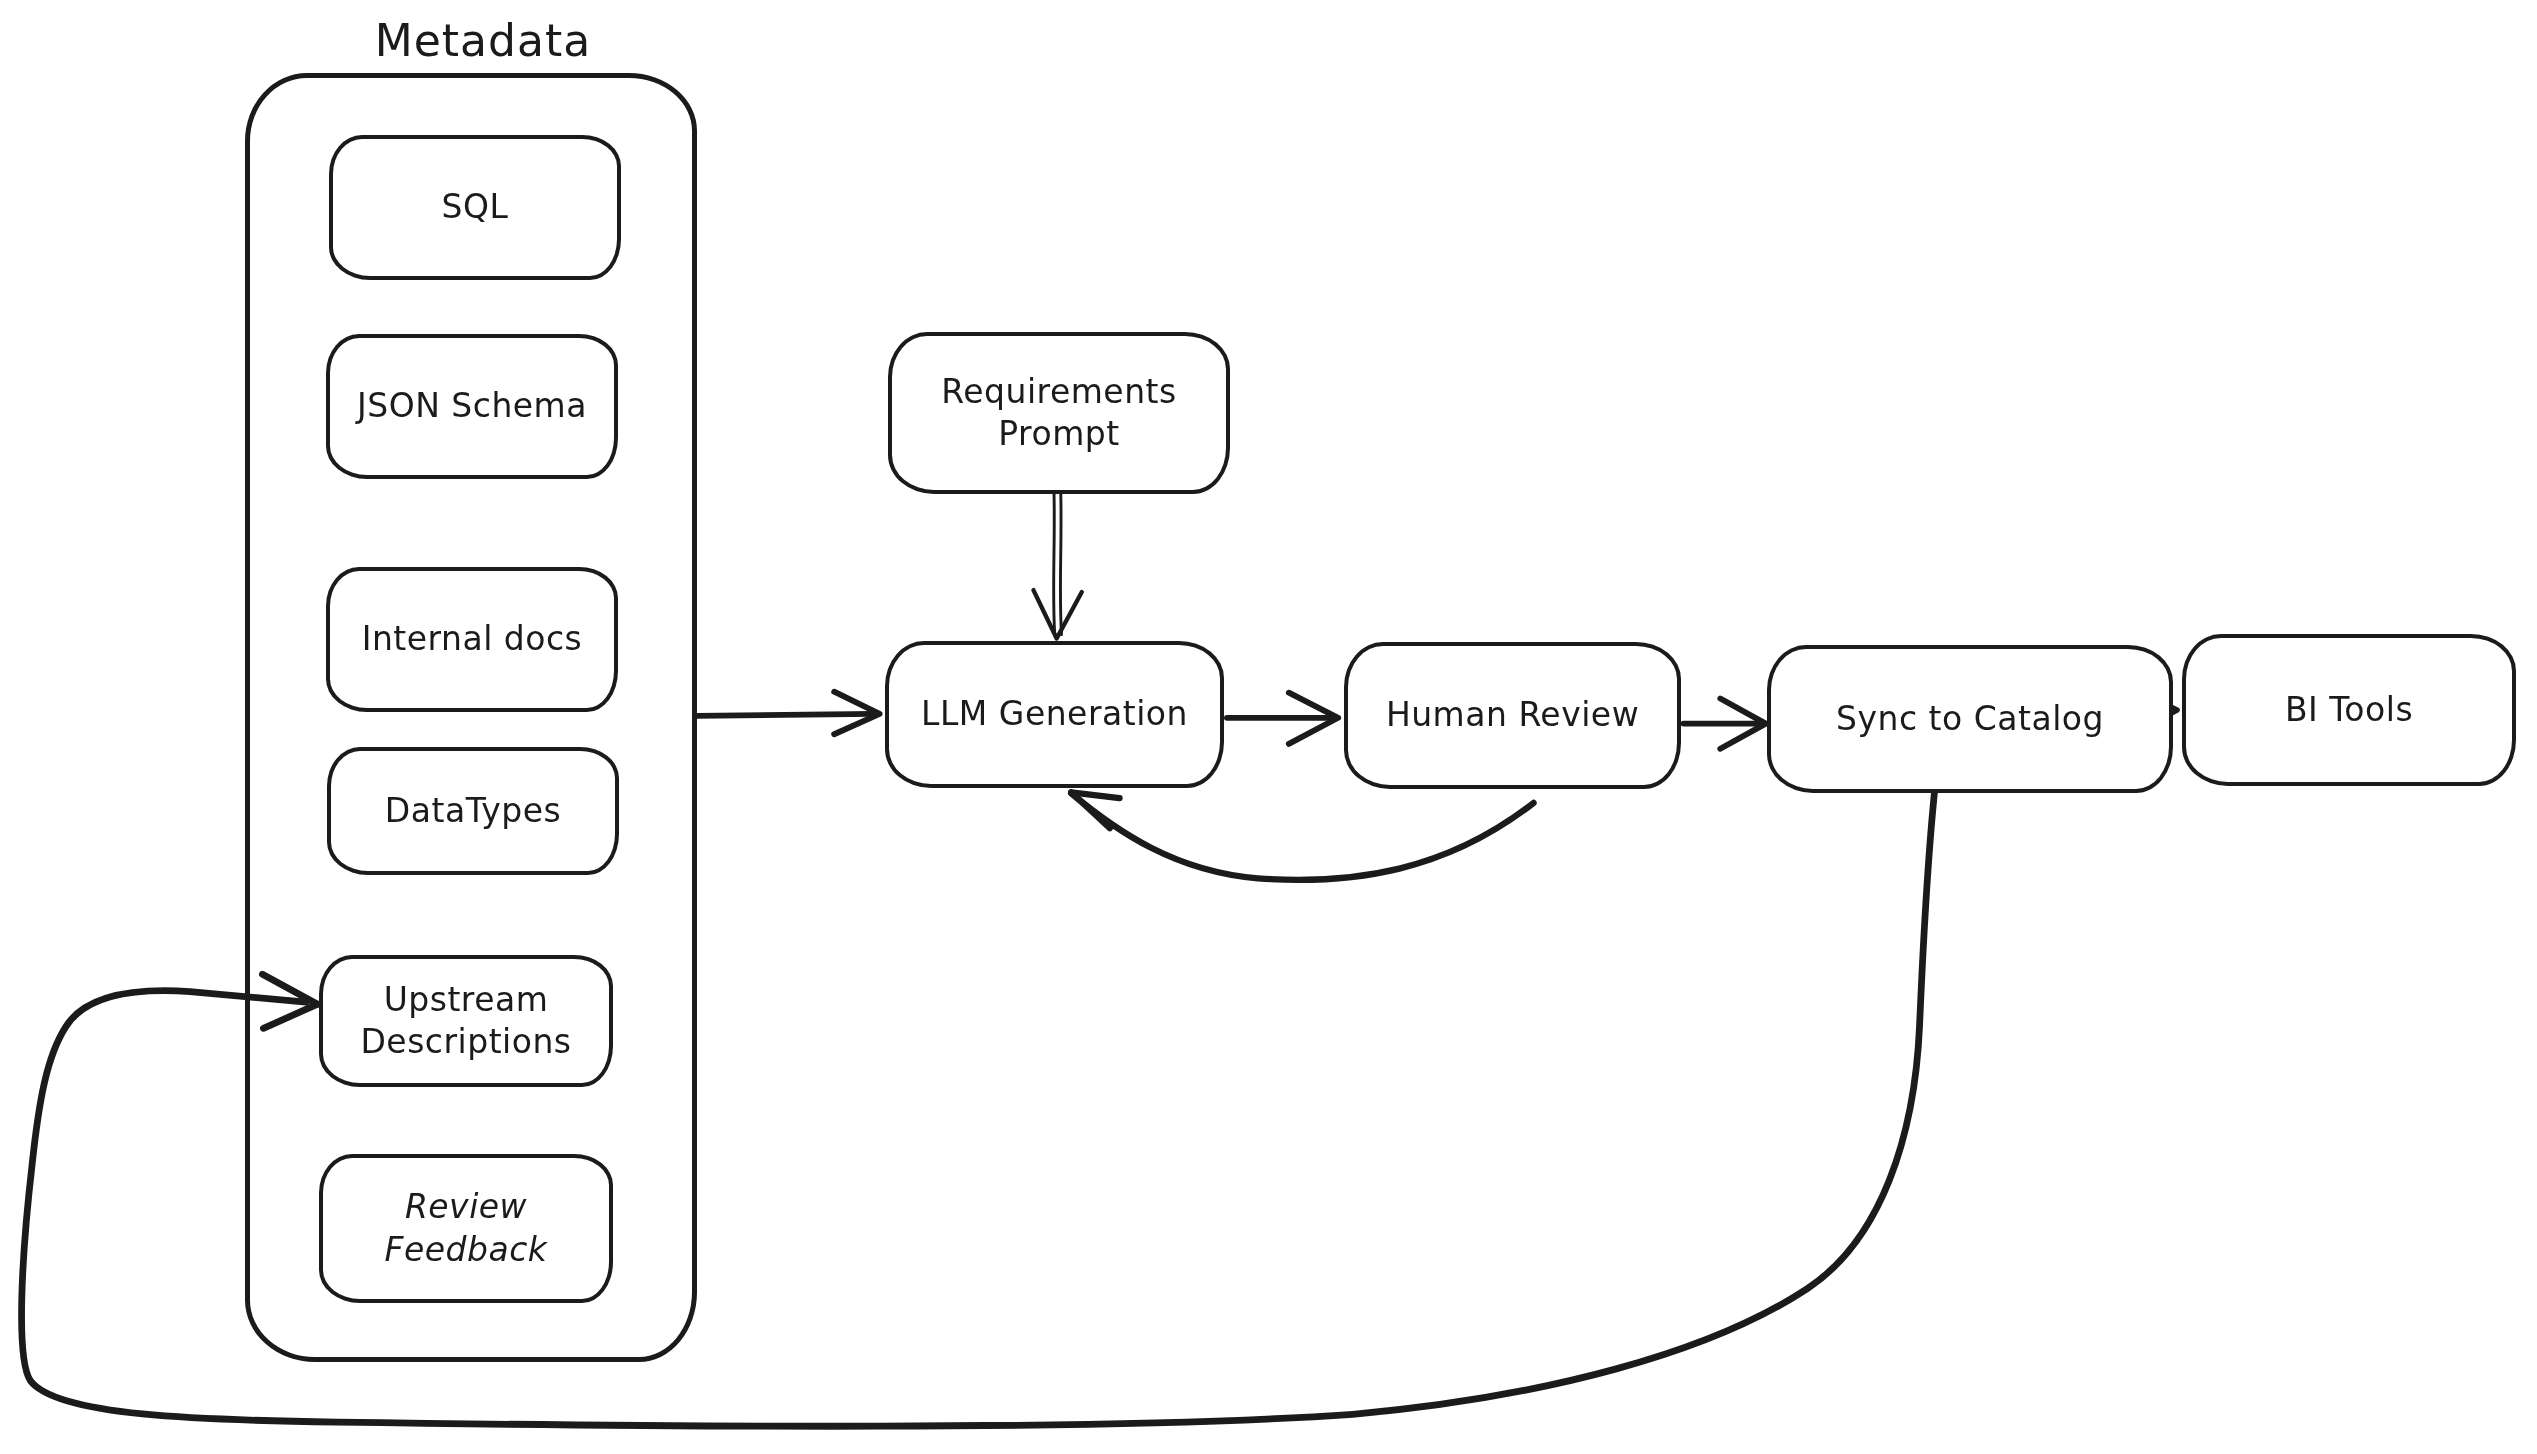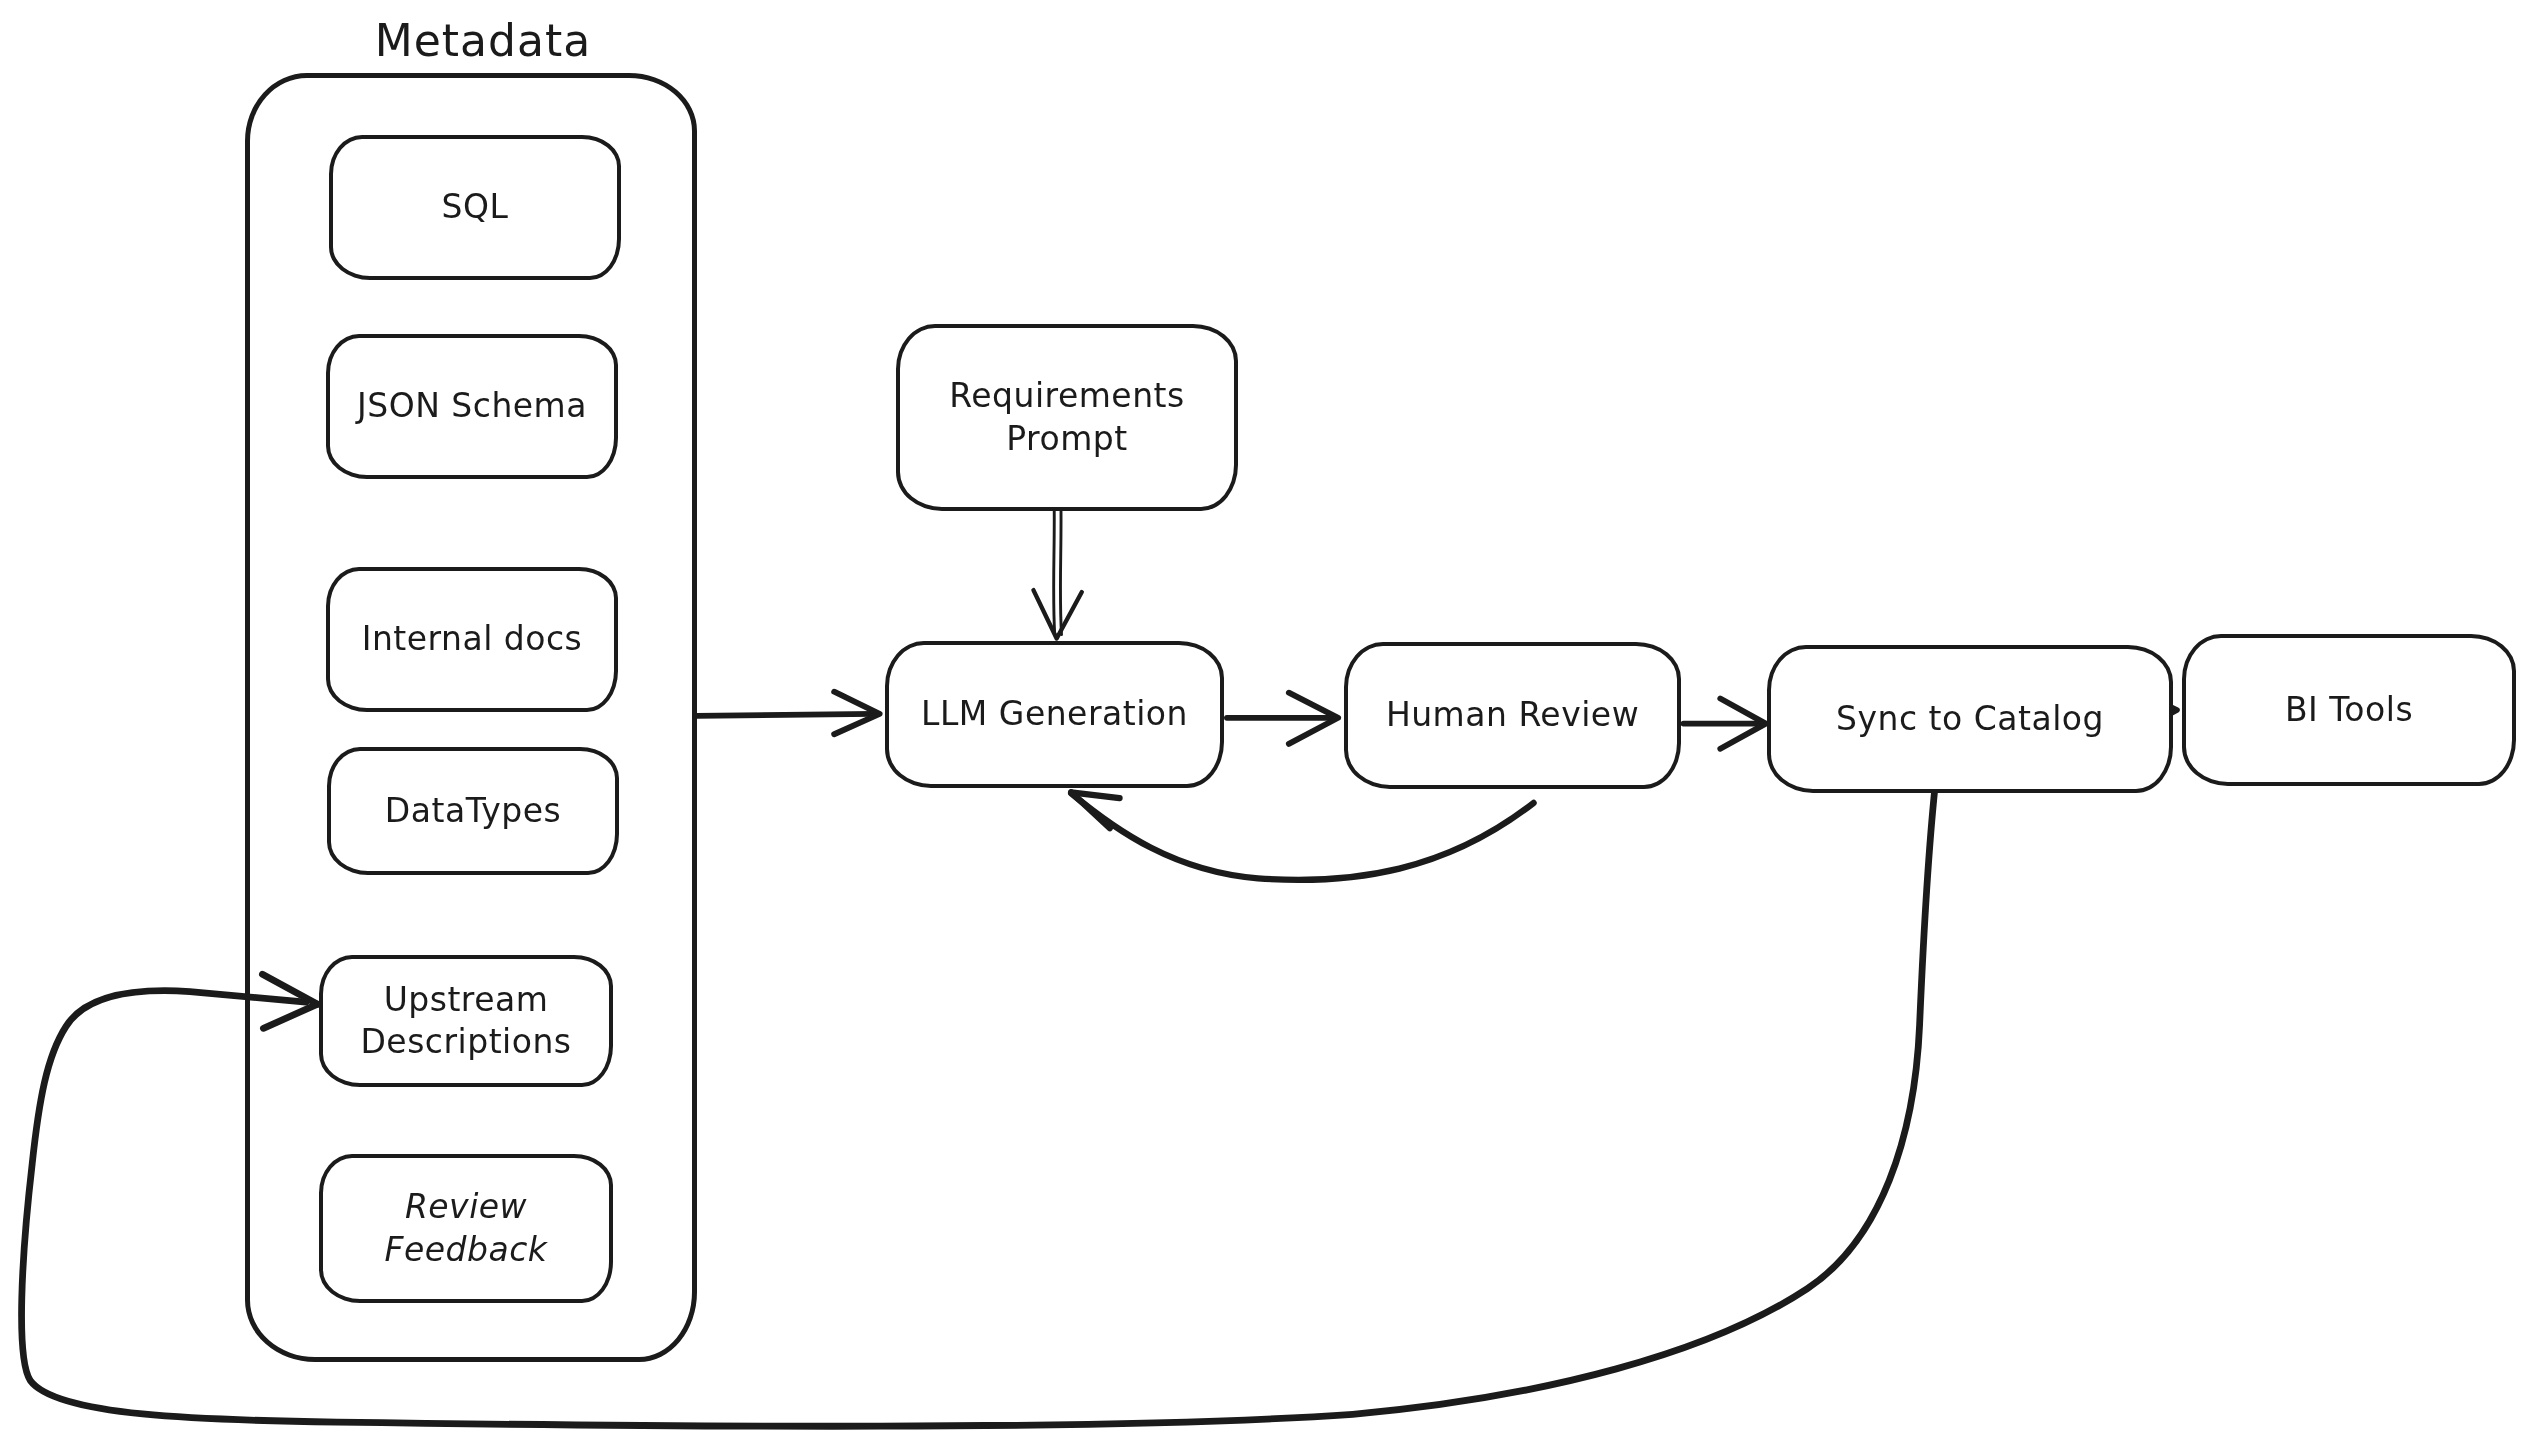--- a/index.html
+++ b/index.html
@@ -42,21 +42,21 @@
     font-size:44px;
     letter-spacing:1px;
   }
   
   #node-sql{left:329px;top:135px;width:292px;height:145px;}
   #node-json-schema{left:326px;top:334px;width:292px;height:145px;}
   #node-internal-docs{left:326px;top:539px;width:292px;height:145px;margin-top:28px;}
   #node-datatypes{left:327px;top:747px;width:292px;height:128px;}
   #node-upstream{left:319px;top:955px;width:294px;height:132px;}
   #node-review-feedback{left:319px;top:1154px;width:294px;height:149px;font-style:italic;}
-  #node-requirements{left:888px;top:324px;width:342px;height:187px;margin-left:8px;}
+  #node-requirements{left:888px;top:332px;width:342px;height:162px;}
   #node-llm{left:885px;top:641px;width:339px;height:147px;}
   #node-human{left:1344px;top:642px;width:337px;height:147px;}
   #node-sync{left:1767px;top:645px;width:406px;height:148px;}
   #node-bi{left:2182px;top:634px;width:334px;height:152px;}
 </style>
 </head>
 <body>
 
 <div id="canvas">
 

